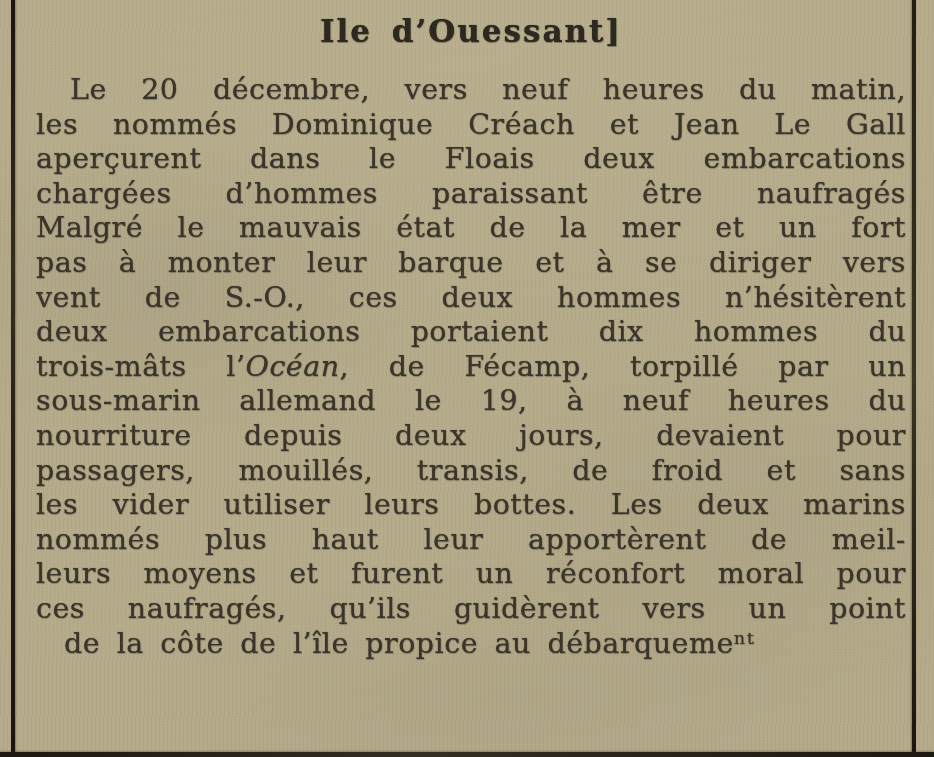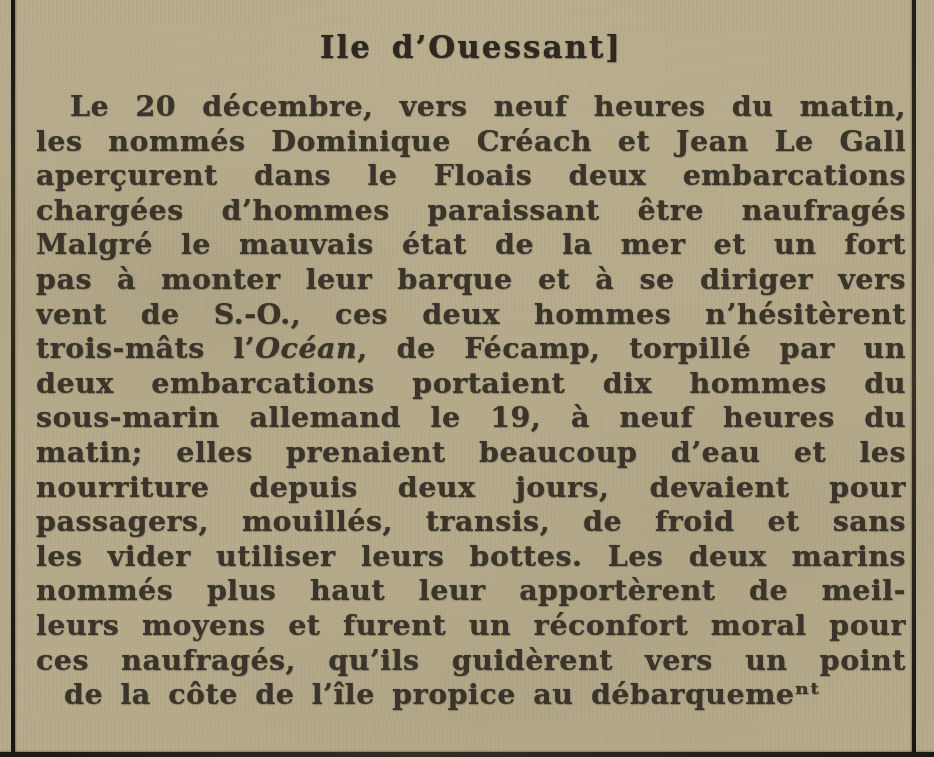--- a/index.html
+++ b/index.html
@@ -31,21 +31,21 @@
   .rule-bottom{ left: 0; bottom: 0; width: 100%; height: 5px;
                 background: linear-gradient(to right, #1c1812, #332d22 45%, #1c1812);
                 box-shadow: 0 -1px 2px rgba(40,35,25,0.3); }
   .content {
     position: absolute;
     left: 36px;
     right: 28px;
     top: 10px;
   }
   .title {
-    margin: 16px;
+    margin: 0;
     padding-top: 3px;
     text-align: center;
     font-size: 31px;
     font-weight: bold;
     color: #2d2820;
     letter-spacing: 2px;
     word-spacing: 7px;
     text-shadow: 0 0 1px rgba(45,40,32,0.85), 0.6px 0.8px 1px rgba(45,40,32,0.35);
   }
   .body {
@@ -54,21 +54,20 @@
     line-height: 34.6px;
     color: #3a342a;
     letter-spacing: 0.5px;
     text-shadow: 0 0 1px rgba(58,52,42,0.75), 0.5px 0.6px 0.9px rgba(58,52,42,0.3);
   }
   .line {
     text-align: justify;
     text-align-last: justify;
     height: 34.6px;
     overflow: hidden;
-    font-weight: bold;
   }
   .line.indent { padding-left: 34px; }
   .line.last   { text-align-last: left; word-spacing: 7px; margin-left: 28px; }
   .italic      { font-style: italic; }
 </style>
 </head>
 <body>
 
 <div class="paper">
   <div class="rule rule-left"></div>
@@ -79,24 +78,23 @@
     <h1 class="title">Ile d’Ouessant]</h1>
 
     <div class="body">
       <div class="line indent"><span>Le 20 décembre, vers neuf heures du matin,</span></div>
       <div class="line"><span>les nommés Dominique Créach et Jean Le Gall</span></div>
       <div class="line"><span>aperçurent dans le Floais deux embarcations</span></div>
       <div class="line"><span>chargées d’hommes paraissant être naufragés</span></div>
       <div class="line"><span>Malgré le mauvais état de la mer et un fort</span></div>
       <div class="line"><span>pas à monter leur barque et à se diriger vers</span></div>
       <div class="line"><span>vent de S.-O., ces deux hommes n’hésitèrent</span></div>
+      <div class="line"><span>deux embarcations portaient dix hommes du</span></div>
       <div class="line"><span>trois-mâts l’</span><span class="italic">Océan</span><span>, de Fécamp, torpillé par un</span></div>
-      <div class="line"><span>deux embarcations portaient dix hommes du</span></div>
       <div class="line"><span>sous-marin allemand le 19, à neuf heures du</span></div>
-      <div class="line"><span>matin; elles prenaient beaucoup d’eau et les</span></div>
       <div class="line"><span>nourriture depuis deux jours, devaient pour</span></div>
       <div class="line"><span>passagers, mouillés, transis, de froid et sans</span></div>
       <div class="line"><span>les vider utiliser leurs bottes. Les deux marins</span></div>
       <div class="line"><span>nommés plus haut leur apportèrent de meil-</span></div>
       <div class="line"><span>leurs moyens et furent un réconfort moral pour</span></div>
       <div class="line"><span>ces naufragés, qu’ils guidèrent vers un point</span></div>
       <div class="line last"><span>de la côte de l’île propice au débarquemeⁿᵗ</span></div>
     </div>
   </div>
 </div>

